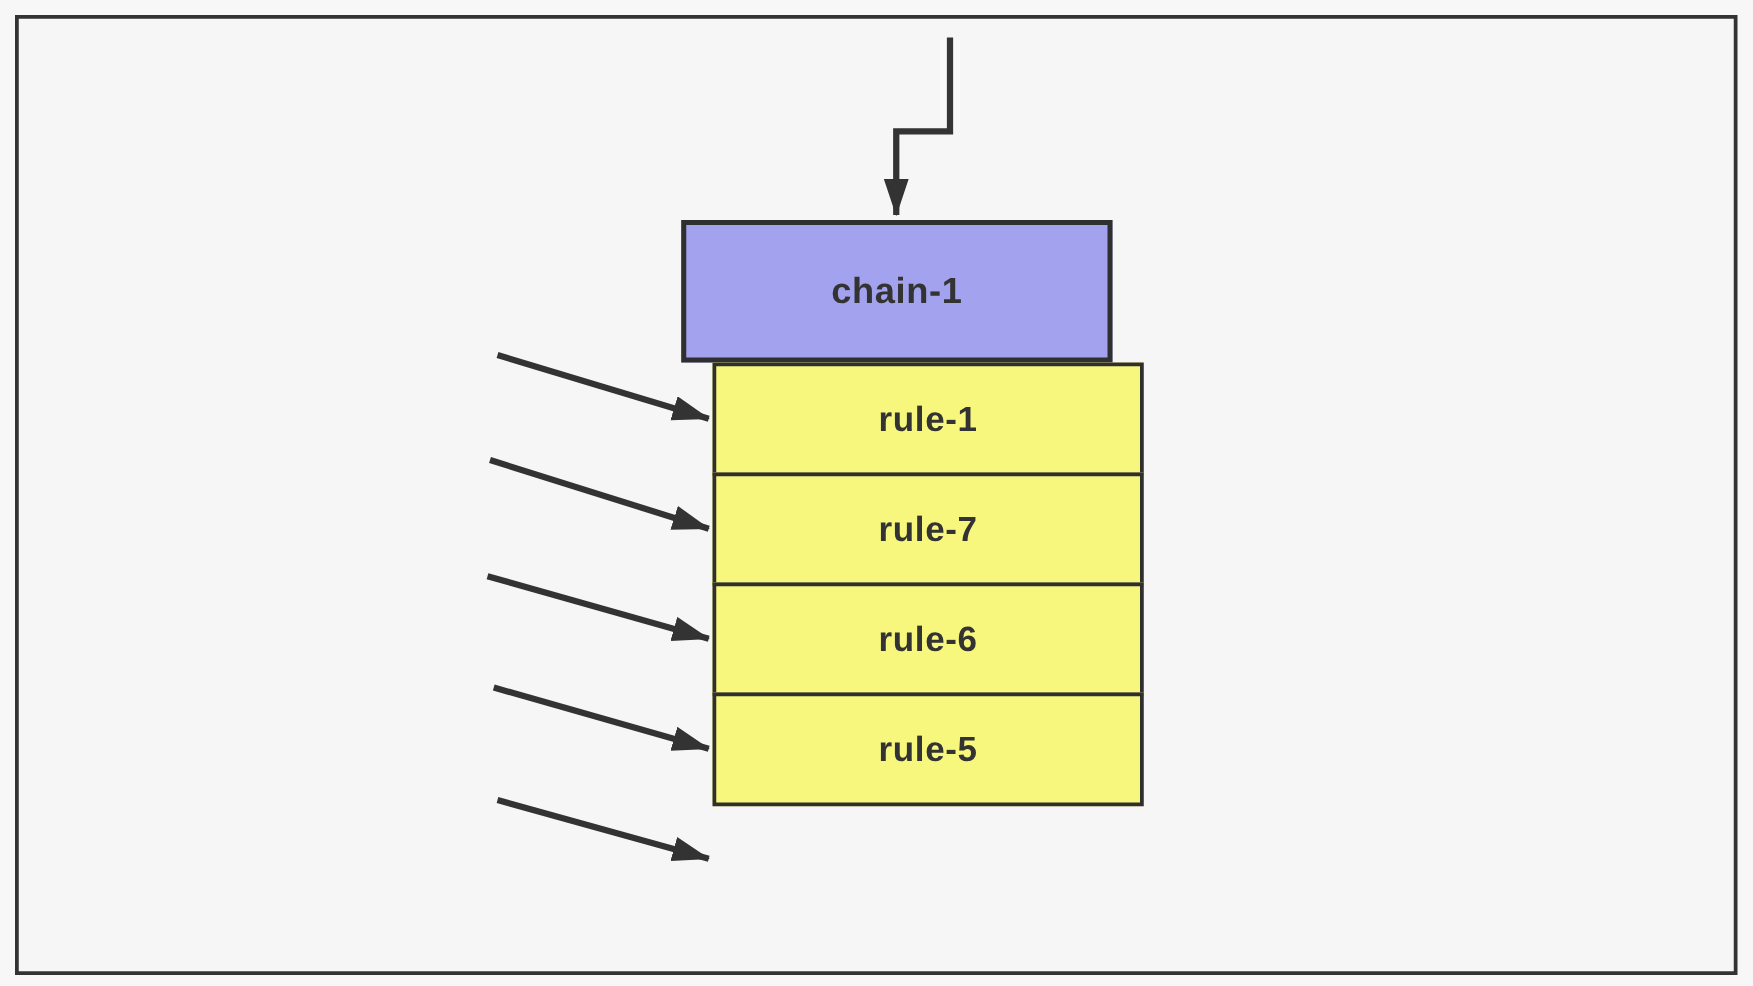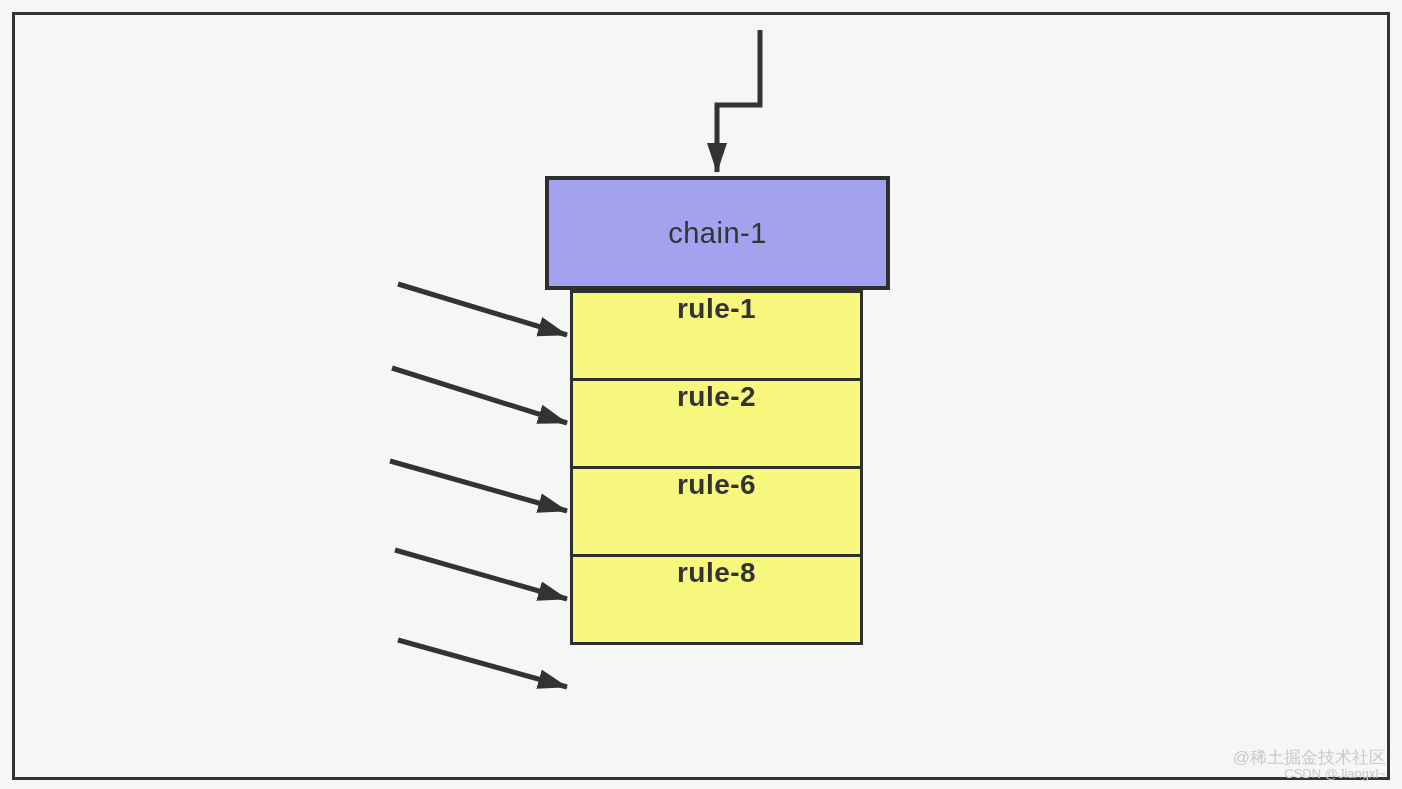--- a/index.html
+++ b/index.html
@@ -45,37 +45,38 @@
     top: 176px;
     width: 345px;
     height: 114px;
     box-sizing: border-box;
     border: 4px solid var(--box_border);
     background: var(--chain_fill);
     display: flex;
     align-items: center;
     justify-content: center;
     font-size: 29px;
-    font-weight: normal;
+    font-weight: bold;
     color: var(--text);
     letter-spacing: 0.5px;
   }
   .rule-stack {
     position: absolute;
     left: 570px;
     top: 290px;
     width: 293px;
   }
   .rule-box {
     box-sizing: border-box;
-    width: 293px;
+    width: 345px;
     height: 91px;
     border: 3px solid var(--box_border);
     background: var(--rule_fill);
     display: flex;
+    align-items: center;
     justify-content: center;
     font-size: 28px;
     font-weight: bold;
     color: var(--text);
     letter-spacing: 0.5px;
   }
   .rule-box + .rule-box {
     margin-top: -3px;
   }
   .watermark {
@@ -98,44 +99,40 @@
 
   <div class="chain-box">
     <span>chain-1</span>
   </div>
 
   <div class="rule-stack">
     <div class="rule-box">
       <span>rule-1</span>
     </div>
     <div class="rule-box">
-      <span>rule-2</span>
+      <span>rule-7</span>
     </div>
     <div class="rule-box">
       <span>rule-6</span>
     </div>
     <div class="rule-box">
-      <span>rule-8</span>
+      <span>rule-5</span>
     </div>
   </div>
 
   <svg class="arrow-layer" viewBox="0 0 1402 789" xmlns="http://www.w3.org/2000/svg">
     <defs>
       <marker id="arrowhead" markerUnits="userSpaceOnUse" markerWidth="34" markerHeight="24" refX="29" refY="10" orient="auto">
         <path d="M0,0 L30,10 L0,20 Z" fill="#333333"></path>
       </marker>
     </defs>
 
     <polyline class="arrow-line" points="760,30 760,105 717,105 717,172" marker-end="url(#arrowhead)"></polyline>
 
     <line class="arrow-line" x1="398" y1="284" x2="567" y2="335" marker-end="url(#arrowhead)"></line>
     <line class="arrow-line" x1="392" y1="368" x2="567" y2="423" marker-end="url(#arrowhead)"></line>
     <line class="arrow-line" x1="390" y1="461" x2="567" y2="511" marker-end="url(#arrowhead)"></line>
     <line class="arrow-line" x1="395" y1="550" x2="567" y2="599" marker-end="url(#arrowhead)"></line>
     <line class="arrow-line" x1="398" y1="640" x2="567" y2="687" marker-end="url(#arrowhead)"></line>
   </svg>
 
-  <div class="watermark">
-    <div class="wm-line1">@稀土掘金技术社区</div>
-    <div class="wm-line2">CSDN @Jiangxl~</div>
-  </div>
 
 </div>
 
 </body></html>

